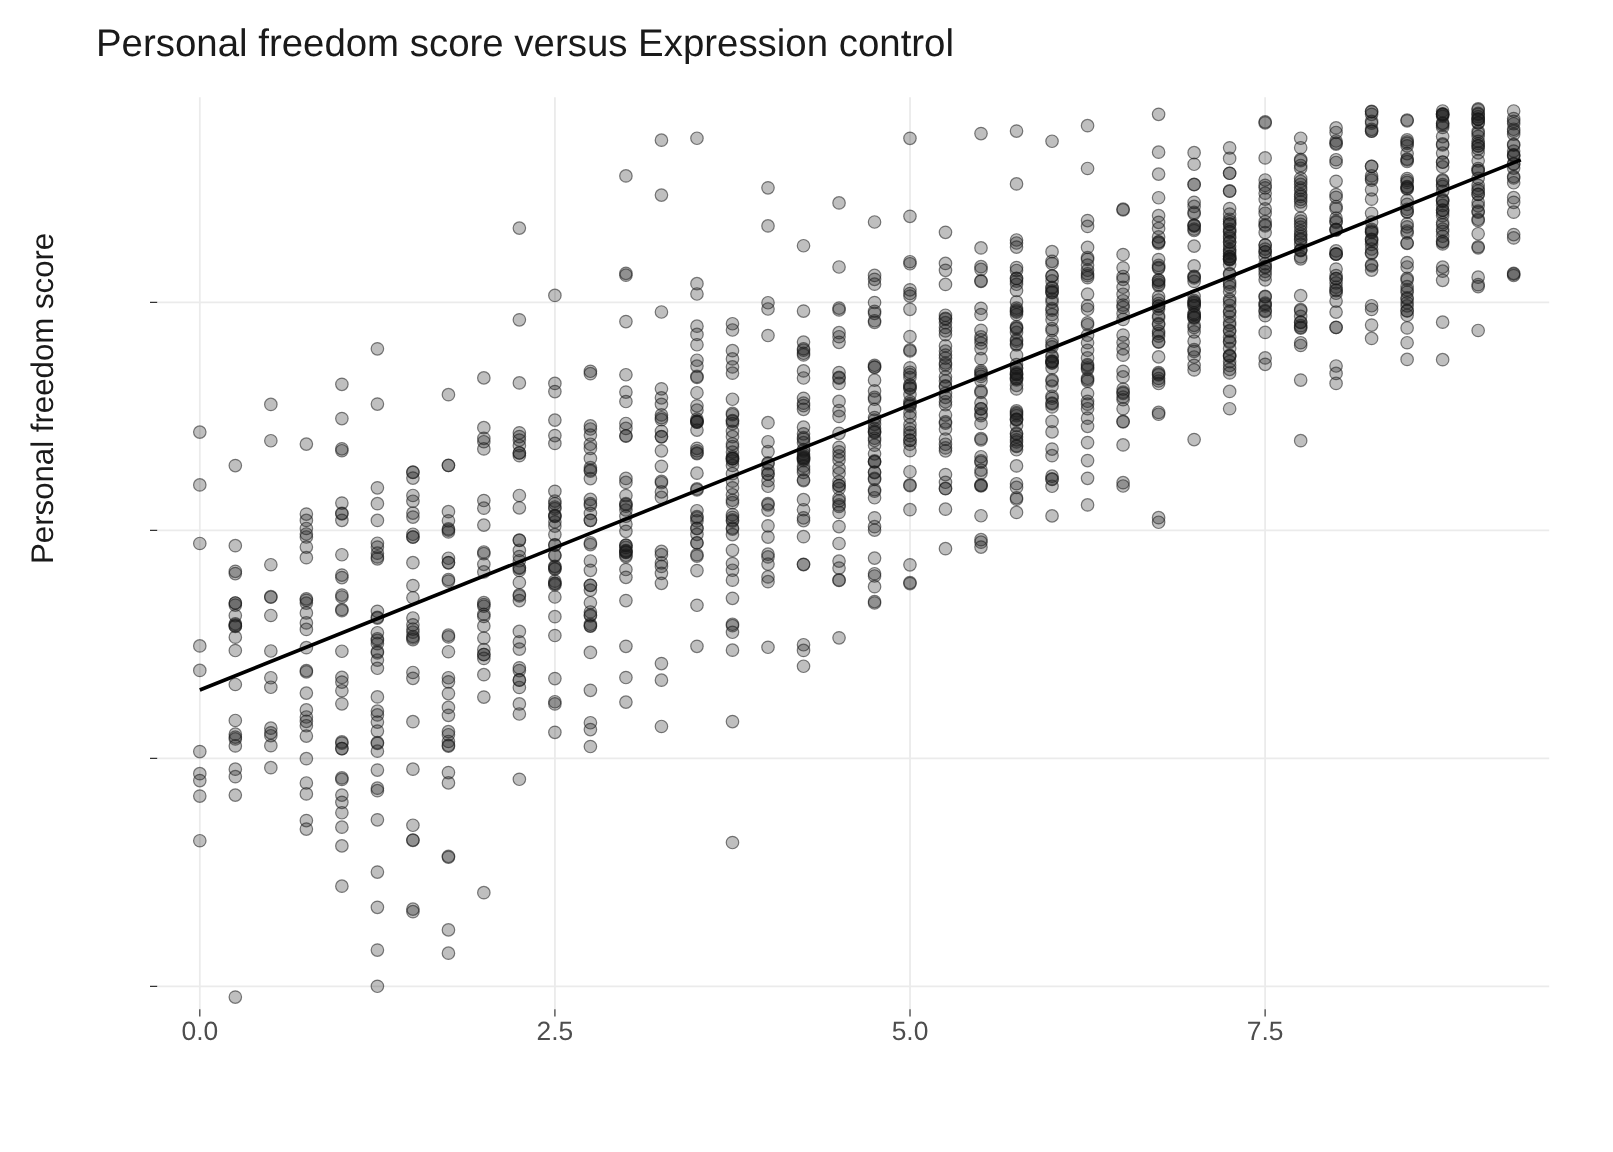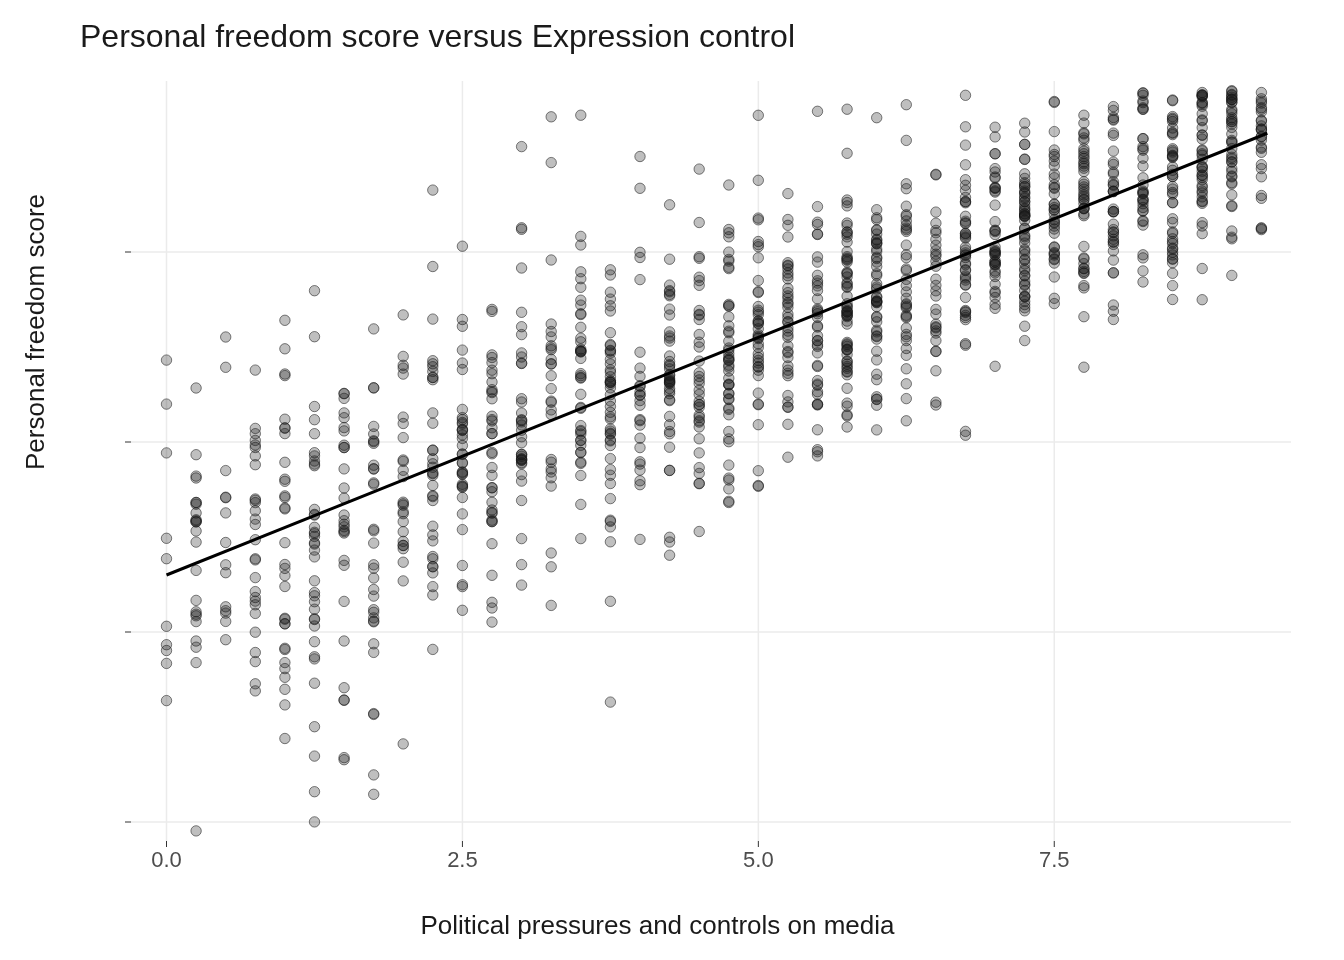--- a/index.html
+++ b/index.html
@@ -1511,14 +1511,13 @@
         <line class="tick-mark" x1="4" y1="561" x2="10" y2="561"></line>
         <text class="tick-label" x="-2" y="568" text-anchor="end">4</text>
         <line class="tick-mark" x1="4" y1="371" x2="10" y2="371"></line>
         <text class="tick-label" x="-2" y="378" text-anchor="end">6</text>
         <line class="tick-mark" x1="4" y1="181" x2="10" y2="181"></line>
         <text class="tick-label" x="-2" y="188" text-anchor="end">8</text>
       </g>
   </svg>
 
   <div class="ylab">Personal freedom score</div>
-  <div class="xlab">Political pressures and controls on media</div>
 </div>
 
 </body></html>

